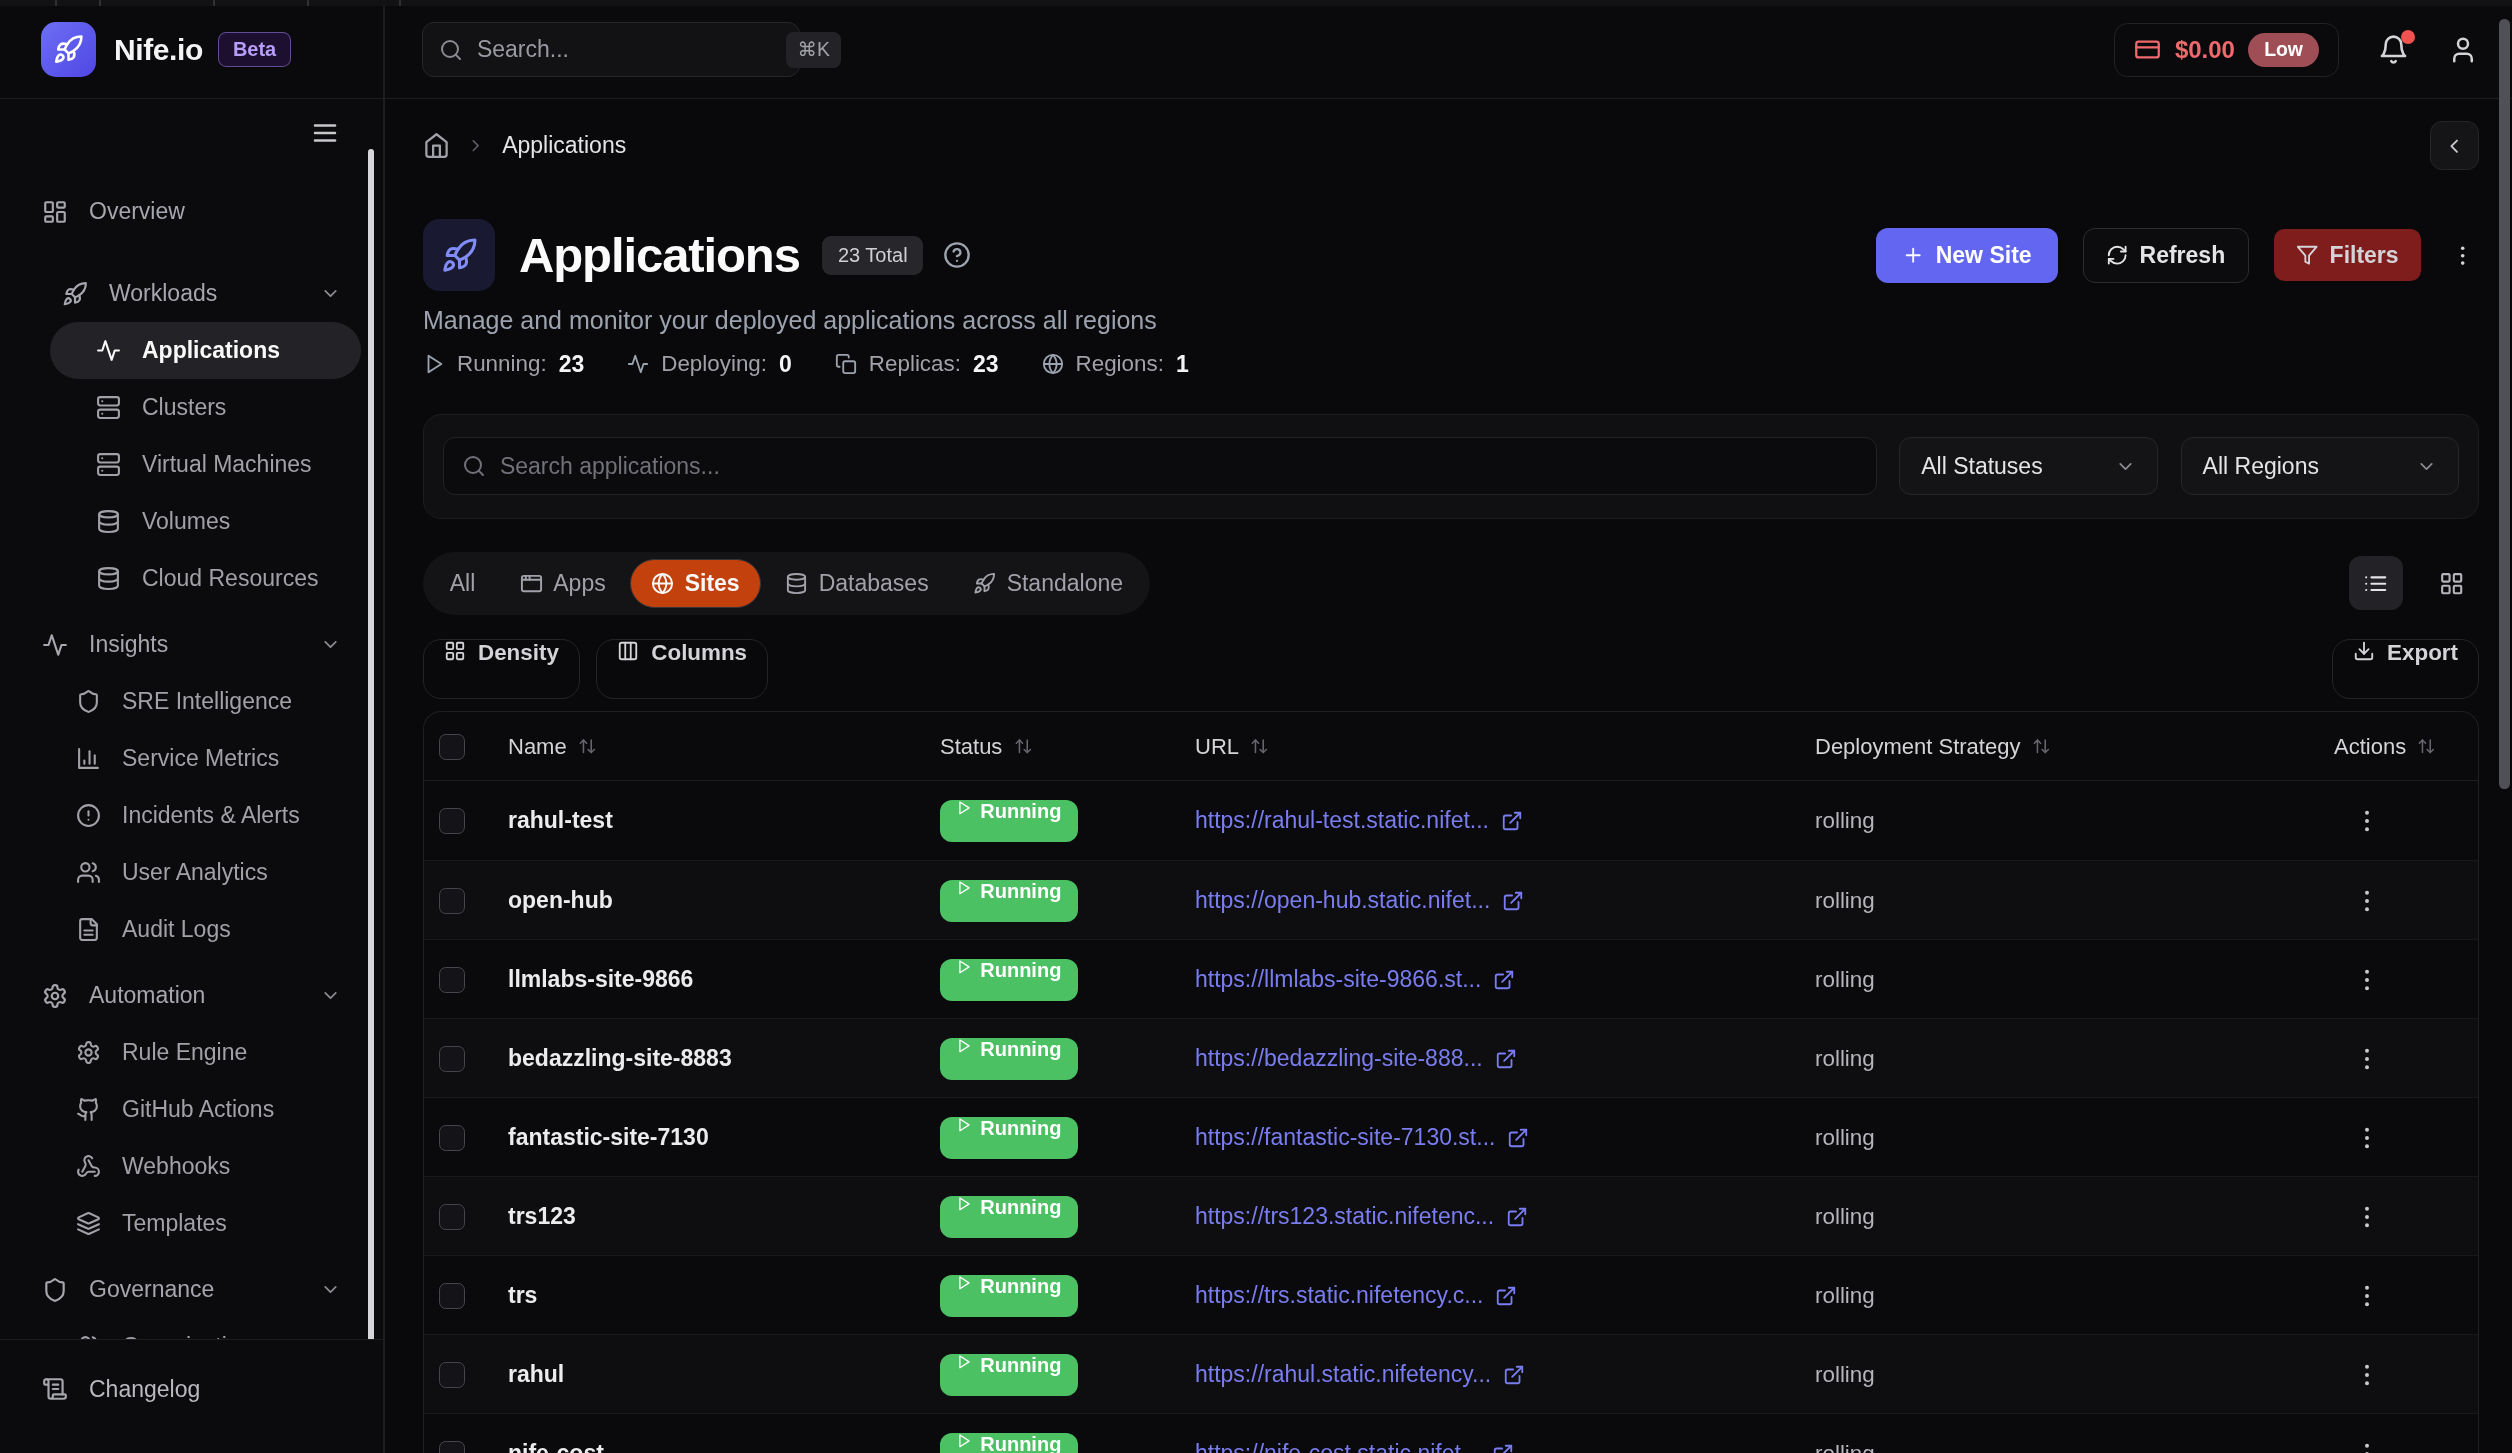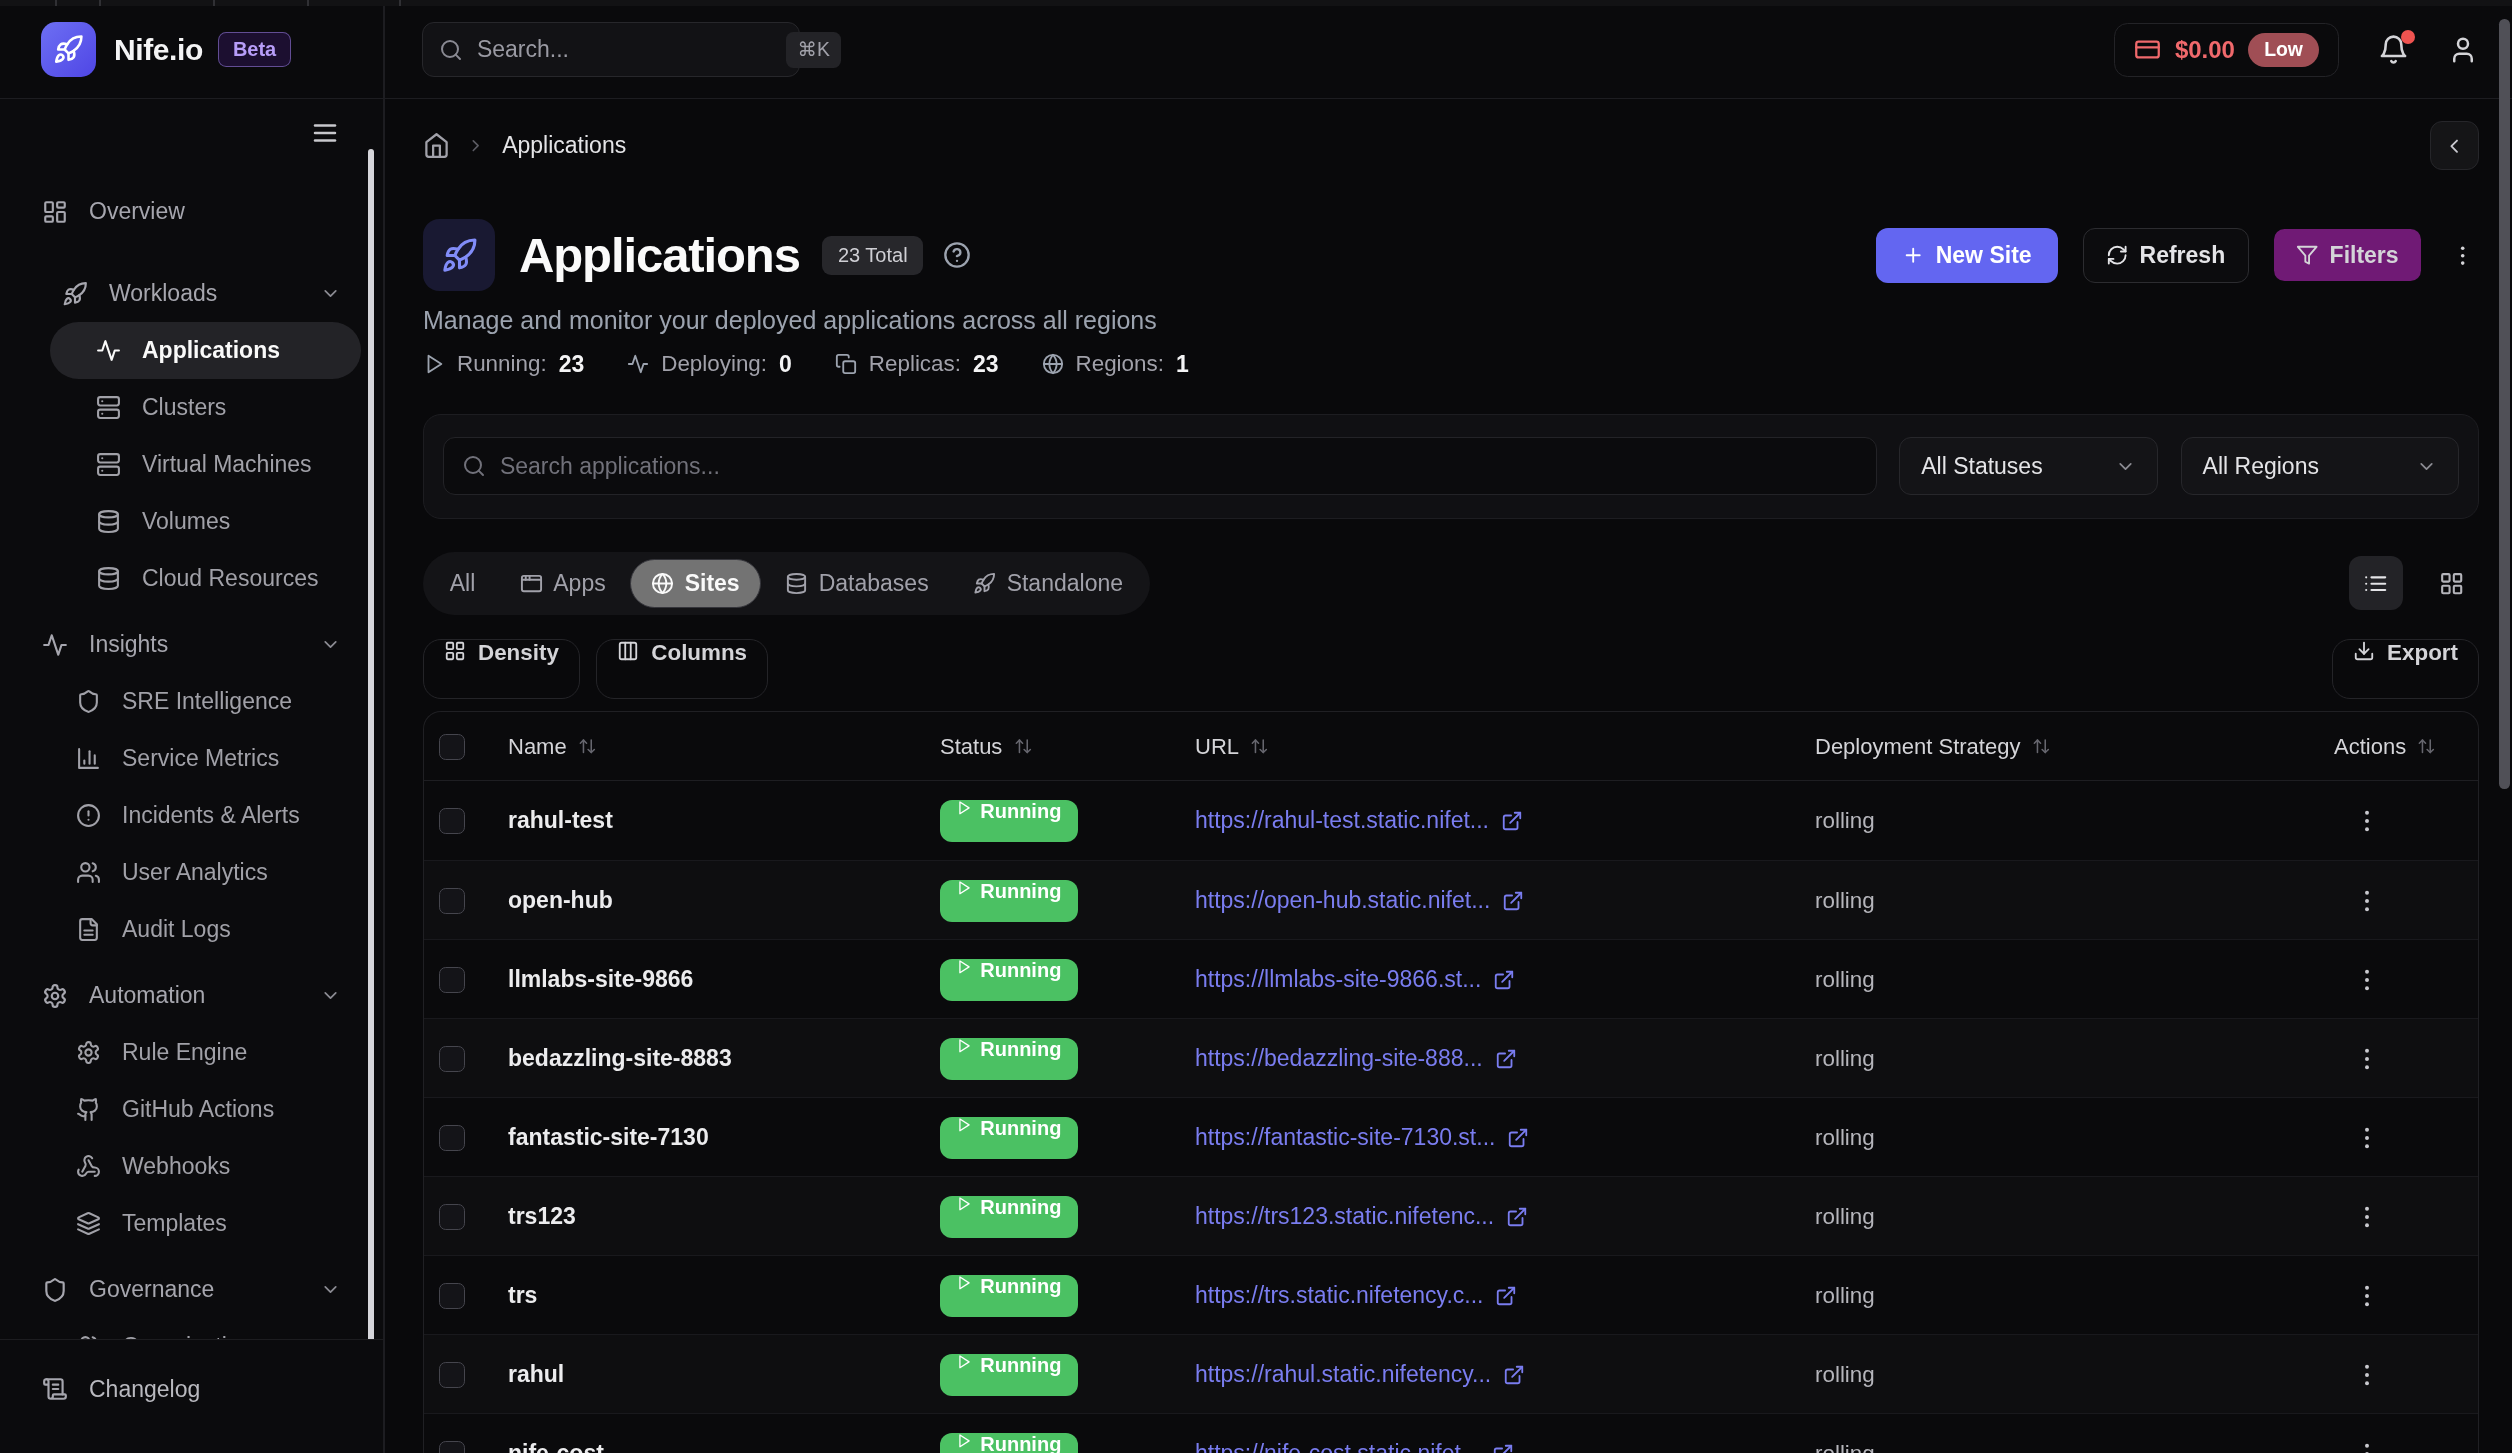--- a/index.html
+++ b/index.html
@@ -70,21 +70,21 @@
   .page-icon .ic { width:37px; height:37px; }
   .page-title { margin-left:24px; font-size:49px; font-weight:800; color:#fafafa; letter-spacing:-1.1px; }
   .total-badge { margin-left:22.4px; background:#27272b; color:#cfcfd4; font-size:20px; font-weight:500; border-radius:9px; padding:8.2px 15.7px; }
   .help-ic { margin-left:19.4px; width:28px; height:28px; color:#9ca3af; cursor:pointer; }
 
   .head-actions { margin-left:auto; display:flex; align-items:center; gap:25px; }
   .btn { height:55px; border-radius:12px; display:flex; align-items:center; gap:11.2px; font-size:23px; font-weight:600; cursor:pointer; border:none; font-family:"Liberation Sans", sans-serif; }
   .btn .ic { width:22.4px; height:22.4px; }
   .btn-primary { background:#6366f1; color:#fff; padding:0 26px; }
   .btn-outline { background:#0c0c0e; border:1.5px solid #2c2c30; color:#e4e4e7; padding:0 22.4px; }
-  .btn-soft { background:#701a75; color:#d4d4d8; padding:0 22.4px; height:52px; border-radius:10.5px; }
+  .btn-soft { background:#7f1d1d; color:#d4d4d8; padding:0 22.4px; height:52px; border-radius:10.5px; }
   .dots-btn { width:33px; height:45px; color:#d4d4d8; display:flex; align-items:center; justify-content:center; cursor:pointer; }
   .dots-btn .ic { width:25.4px; height:25.4px; }
 
   .subtitle { margin-top:15px; font-size:25px; color:#9ca3af; }
 
   .stats { margin-top:13.5px; display:flex; align-items:center; gap:43px; height:31px; }
   .stat { display:flex; align-items:center; gap:12px; }
   .stat .ic { width:22px; height:22px; color:#9ca3af; }
   .stat-label { font-size:22.4px; color:#a1a1aa; }
   .stat-value { font-size:23px; font-weight:700; color:#f4f4f5; }
@@ -96,21 +96,21 @@
   .app-search input::placeholder { color:#71717a; }
   .select { height:58px; background:#141417; border:1.5px solid #27272b; border-radius:12px; display:flex; align-items:center; justify-content:space-between; padding:0 21px; color:#e4e4e7; font-size:23px; cursor:pointer; }
   .select .ic { width:21px; height:21px; color:#8b8b92; }
   .select.status { width:259px; }
   .select.region { width:278px; }
 
   .tabs-row { margin-top:33px; height:63px; display:flex; align-items:center; }
   .tabs { display:inline-flex; align-items:center; background:#141417; border-radius:747px; padding:6.7px; gap:4.5px; height:63px; }
   .tab { display:flex; align-items:center; gap:10.5px; height:49px; padding:0 20px; border-radius:747px; color:#a1a1aa; font-size:23px; font-weight:500; cursor:pointer; }
   .tab .ic { width:23px; height:23px; }
-  .tab.active { background:#737373; border:1.5px solid #34343a; color:#fafafa; font-weight:600; }
+  .tab.active { background:#c2410c; border:1.5px solid #34343a; color:#fafafa; font-weight:600; }
   .view-toggle { margin-left:auto; display:flex; align-items:center; gap:22.4px; }
   .view-btn { width:54px; height:54px; border-radius:12px; display:flex; align-items:center; justify-content:center; color:#b4b4ba; cursor:pointer; }
   .view-btn.active { background:#232327; color:#e4e4e7; }
   .view-btn .ic { width:25.4px; height:25.4px; }
 
   .controls-row { margin-top:28px; height:52px; display:flex; align-items:center; gap:16.4px; }
   .chip { height:60px; border:1.5px solid #242428; border-radius:18px; background:transparent; display:flex; align-items:flex-start; gap:12px; padding:0 20px; color:#d4d4d8; font-size:22.4px; font-weight:600; cursor:pointer; }
   .chip .ic { width:22px; height:22px; }
   .export-chip { margin-left:auto; }
 

